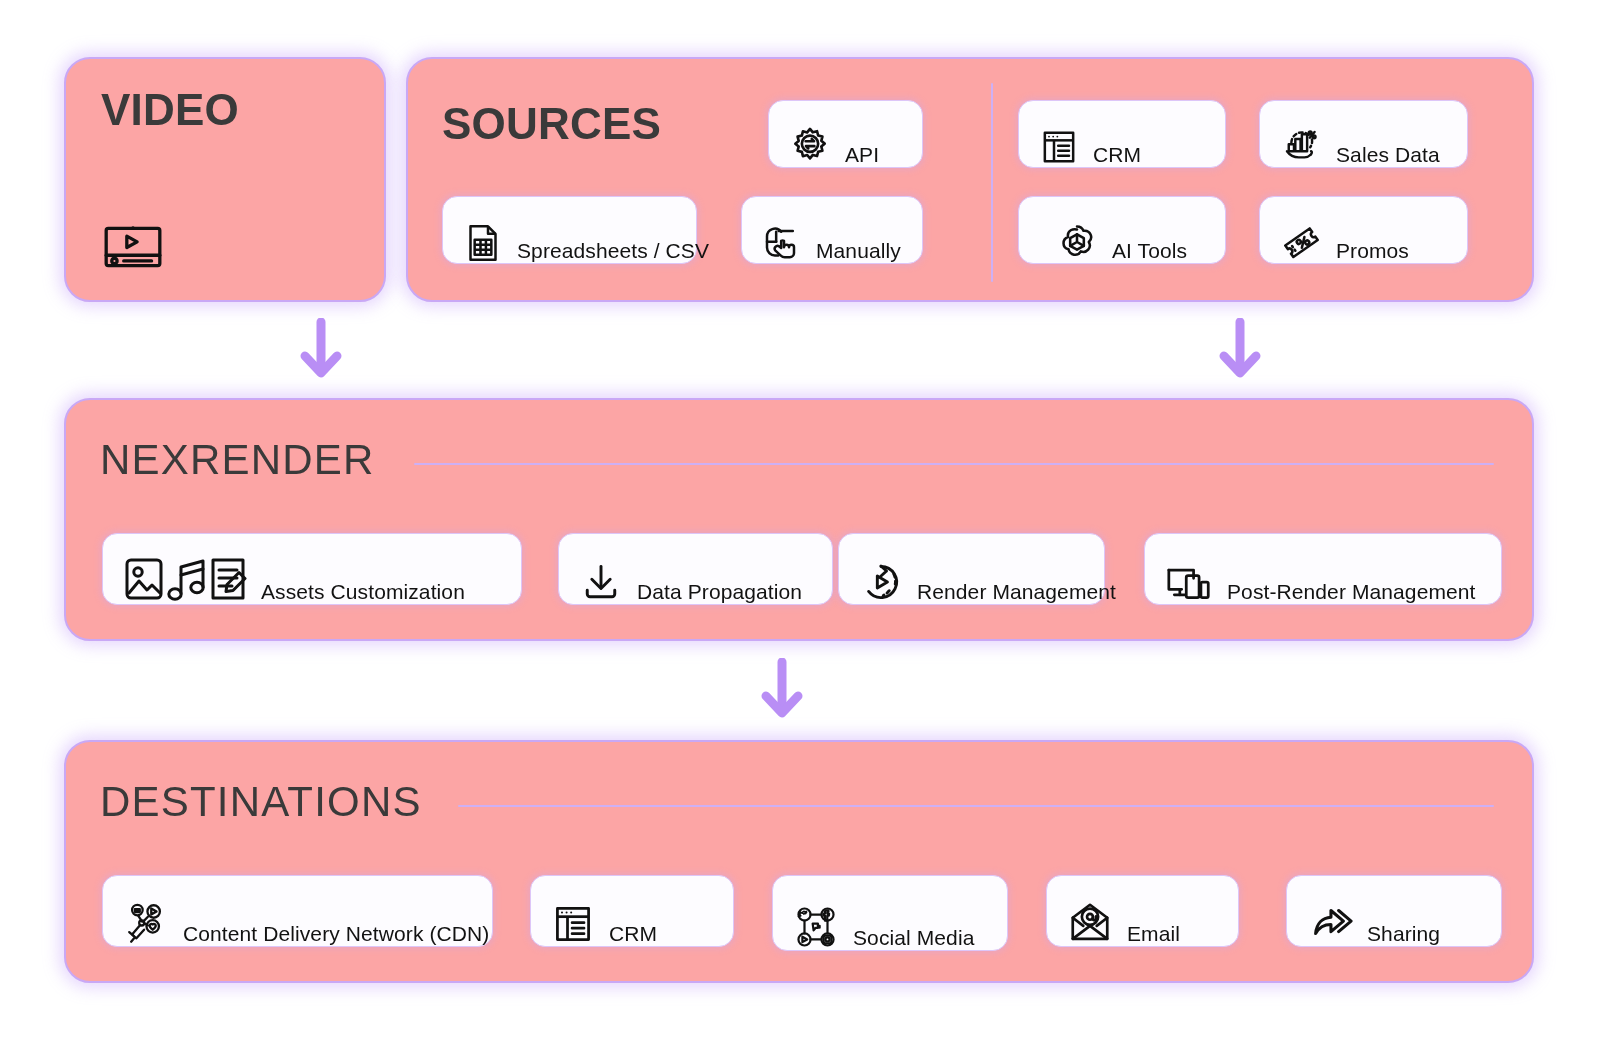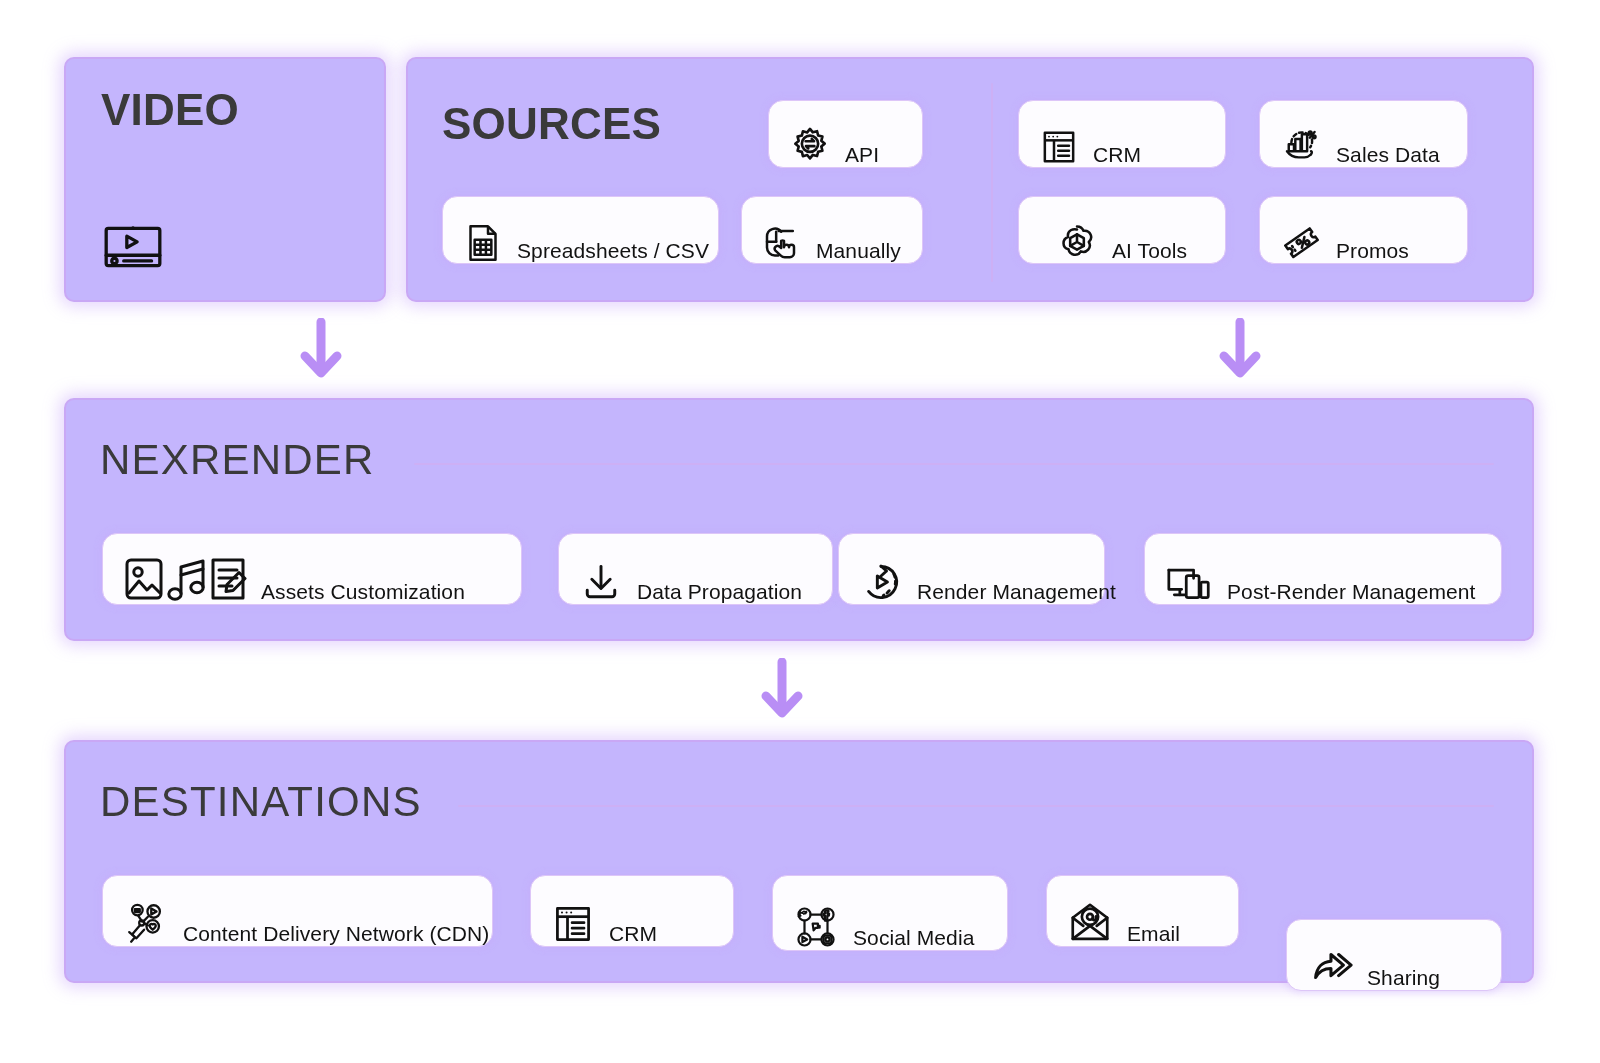--- a/index.html
+++ b/index.html
@@ -16,23 +16,23 @@
     width: 1600px;
     height: 1063px;
     background: #ffffff;
     border-radius: 14px;
     overflow: hidden;
   }
 
   
   .panel {
     position: absolute;
-    background: #c4b5fd;
+    background: #fca5a5;
     border: 2px solid #c9a8f5;
-    border-radius: 10px;
+    border-radius: 26px;
     box-shadow: 0 0 16px 5px rgba(190,150,250,0.38);
   }
 
   
   .pill {
     position: absolute;
     display: flex;
     align-items: flex-end;
     background: #fdfcff;
     border: 1.6px solid #ddc6f8;
@@ -119,21 +119,21 @@
       <span class="ico">
         <svg width="42" height="42" viewBox="0 0 48 48" fill="none" stroke="#111" stroke-width="3" stroke-linecap="round" stroke-linejoin="round">
           <path d="M24 4.5l3.2 3.9 4.9-1.3 1.2 4.9 4.9 1.2-1.3 4.9 3.9 3.2-3.9 3.2 1.3 4.9-4.9 1.2-1.2 4.9-4.9-1.3L24 38.2l-3.2-3.9-4.9 1.3-1.2-4.9-4.9-1.2 1.3-4.9L7.2 21.4l3.9-3.2-1.3-4.9 4.9-1.2 1.2-4.9 4.9 1.3z"></path>
           <circle cx="24" cy="21.4" r="9.3"></circle>
           <path d="M19 18.6h9.6l-2.6-2.6M29 24.2h-9.6l2.6 2.6"></path>
         </svg>
       </span>
       <span class="lbl">API</span>
     </div>
 
-    <div class="pill" style="left:34px; top:137px; width:277px; height:68px;">
+    <div class="pill" style="left:34px; top:137px; width:255px; height:68px;">
       <span class="ico">
         <svg width="40" height="40" viewBox="0 0 48 48" fill="none" stroke="#111" stroke-width="3" stroke-linejoin="round">
           <path d="M9 4h21l9 9v31H9z"></path>
           <path d="M30 4v9h9"></path>
           <rect x="14" y="20" width="20" height="18"></rect>
           <path d="M14 26h20M14 32h20M21 20v18M27.5 20v18"></path>
         </svg>
       </span>
       <span class="lbl">Spreadsheets / CSV</span>
     </div>
@@ -365,21 +365,21 @@
           <path d="M6 40.5L24 27l18 13.5"></path>
           <path d="M6 18.5L17 27M42 18.5L31 27"></path>
           <circle cx="24" cy="17.5" r="8.5"></circle>
           <circle cx="24" cy="17.5" r="3.1"></circle>
           <path d="M27.1 17.5v2.3c0 1.2 1.1 1.8 2.1 1.2 1.1-.7 1.6-2.3 1.2-3.9"></path>
         </svg>
       </span>
       <span class="lbl">Email</span>
     </div>
 
-    <div class="pill cond" style="left:1220px; top:133px; width:216px; height:72px;margin-top:44px;">
+    <div class="pill cond" style="left:1220px; top:133px; width:216px; height:72px;">
       <span class="ico">
         <svg width="46" height="46" viewBox="0 0 48 48" fill="none" stroke="#111" stroke-width="3.2" stroke-linecap="round" stroke-linejoin="round">
           <path d="M25 11v7c-9 .5-15 6.5-16 17 3.5-6.5 8.5-9.5 16-9.5V33l13-11z"></path>
           <path d="M33 11l13 11-13 11"></path>
         </svg>
       </span>
       <span class="lbl">Sharing</span>
     </div>
   </div>
 

